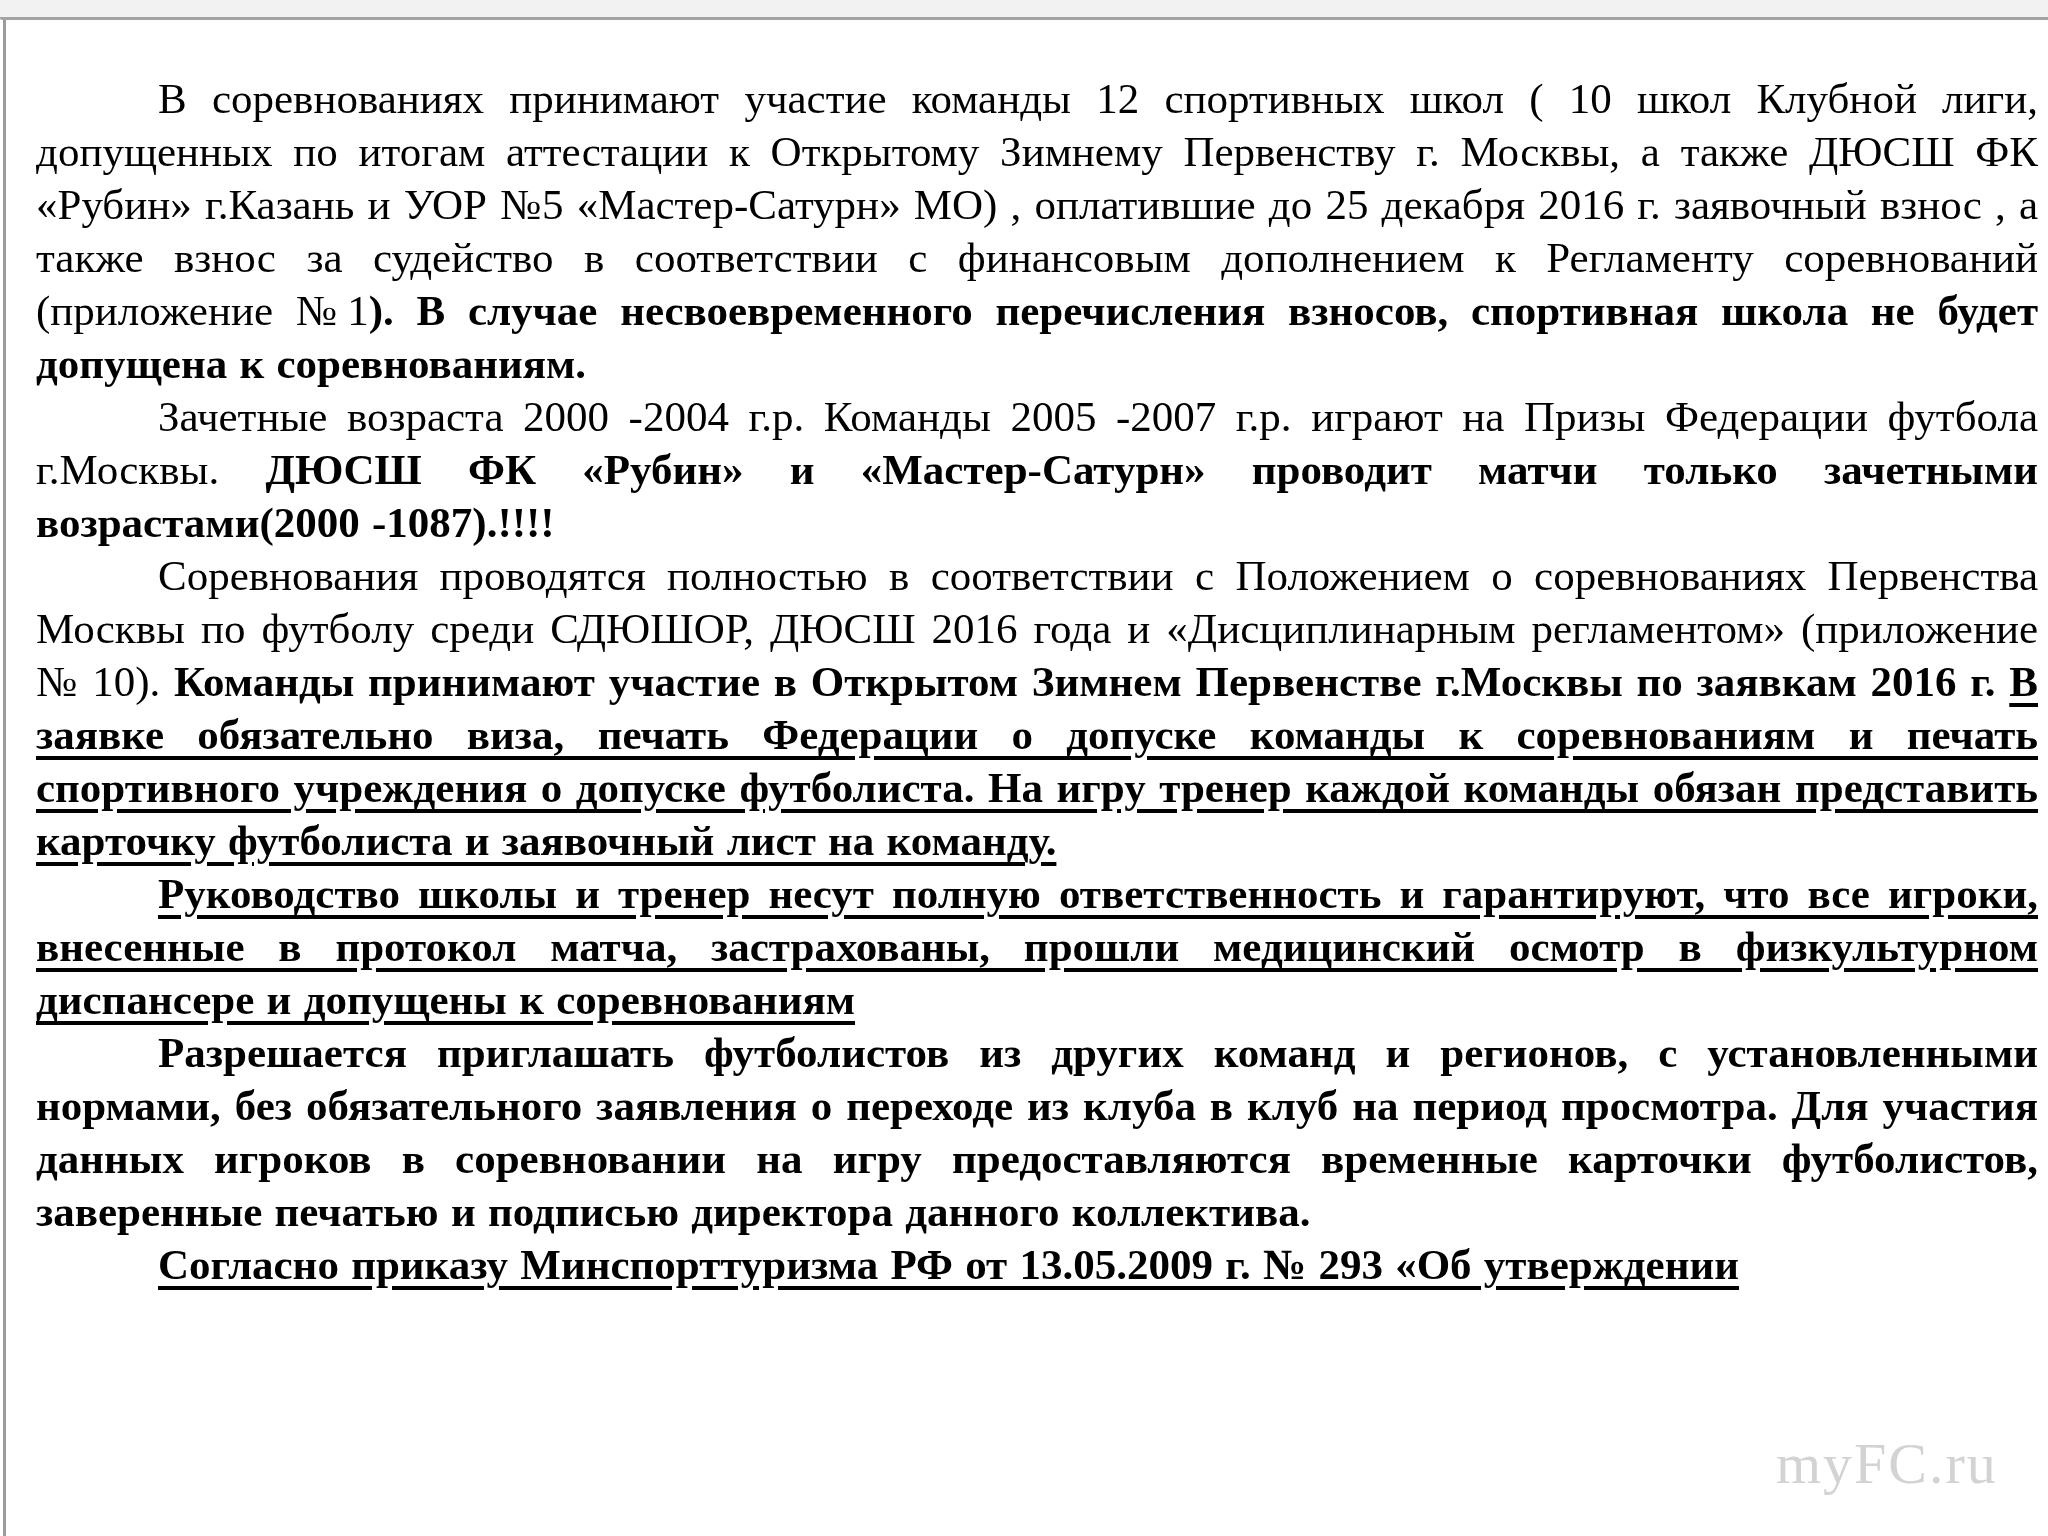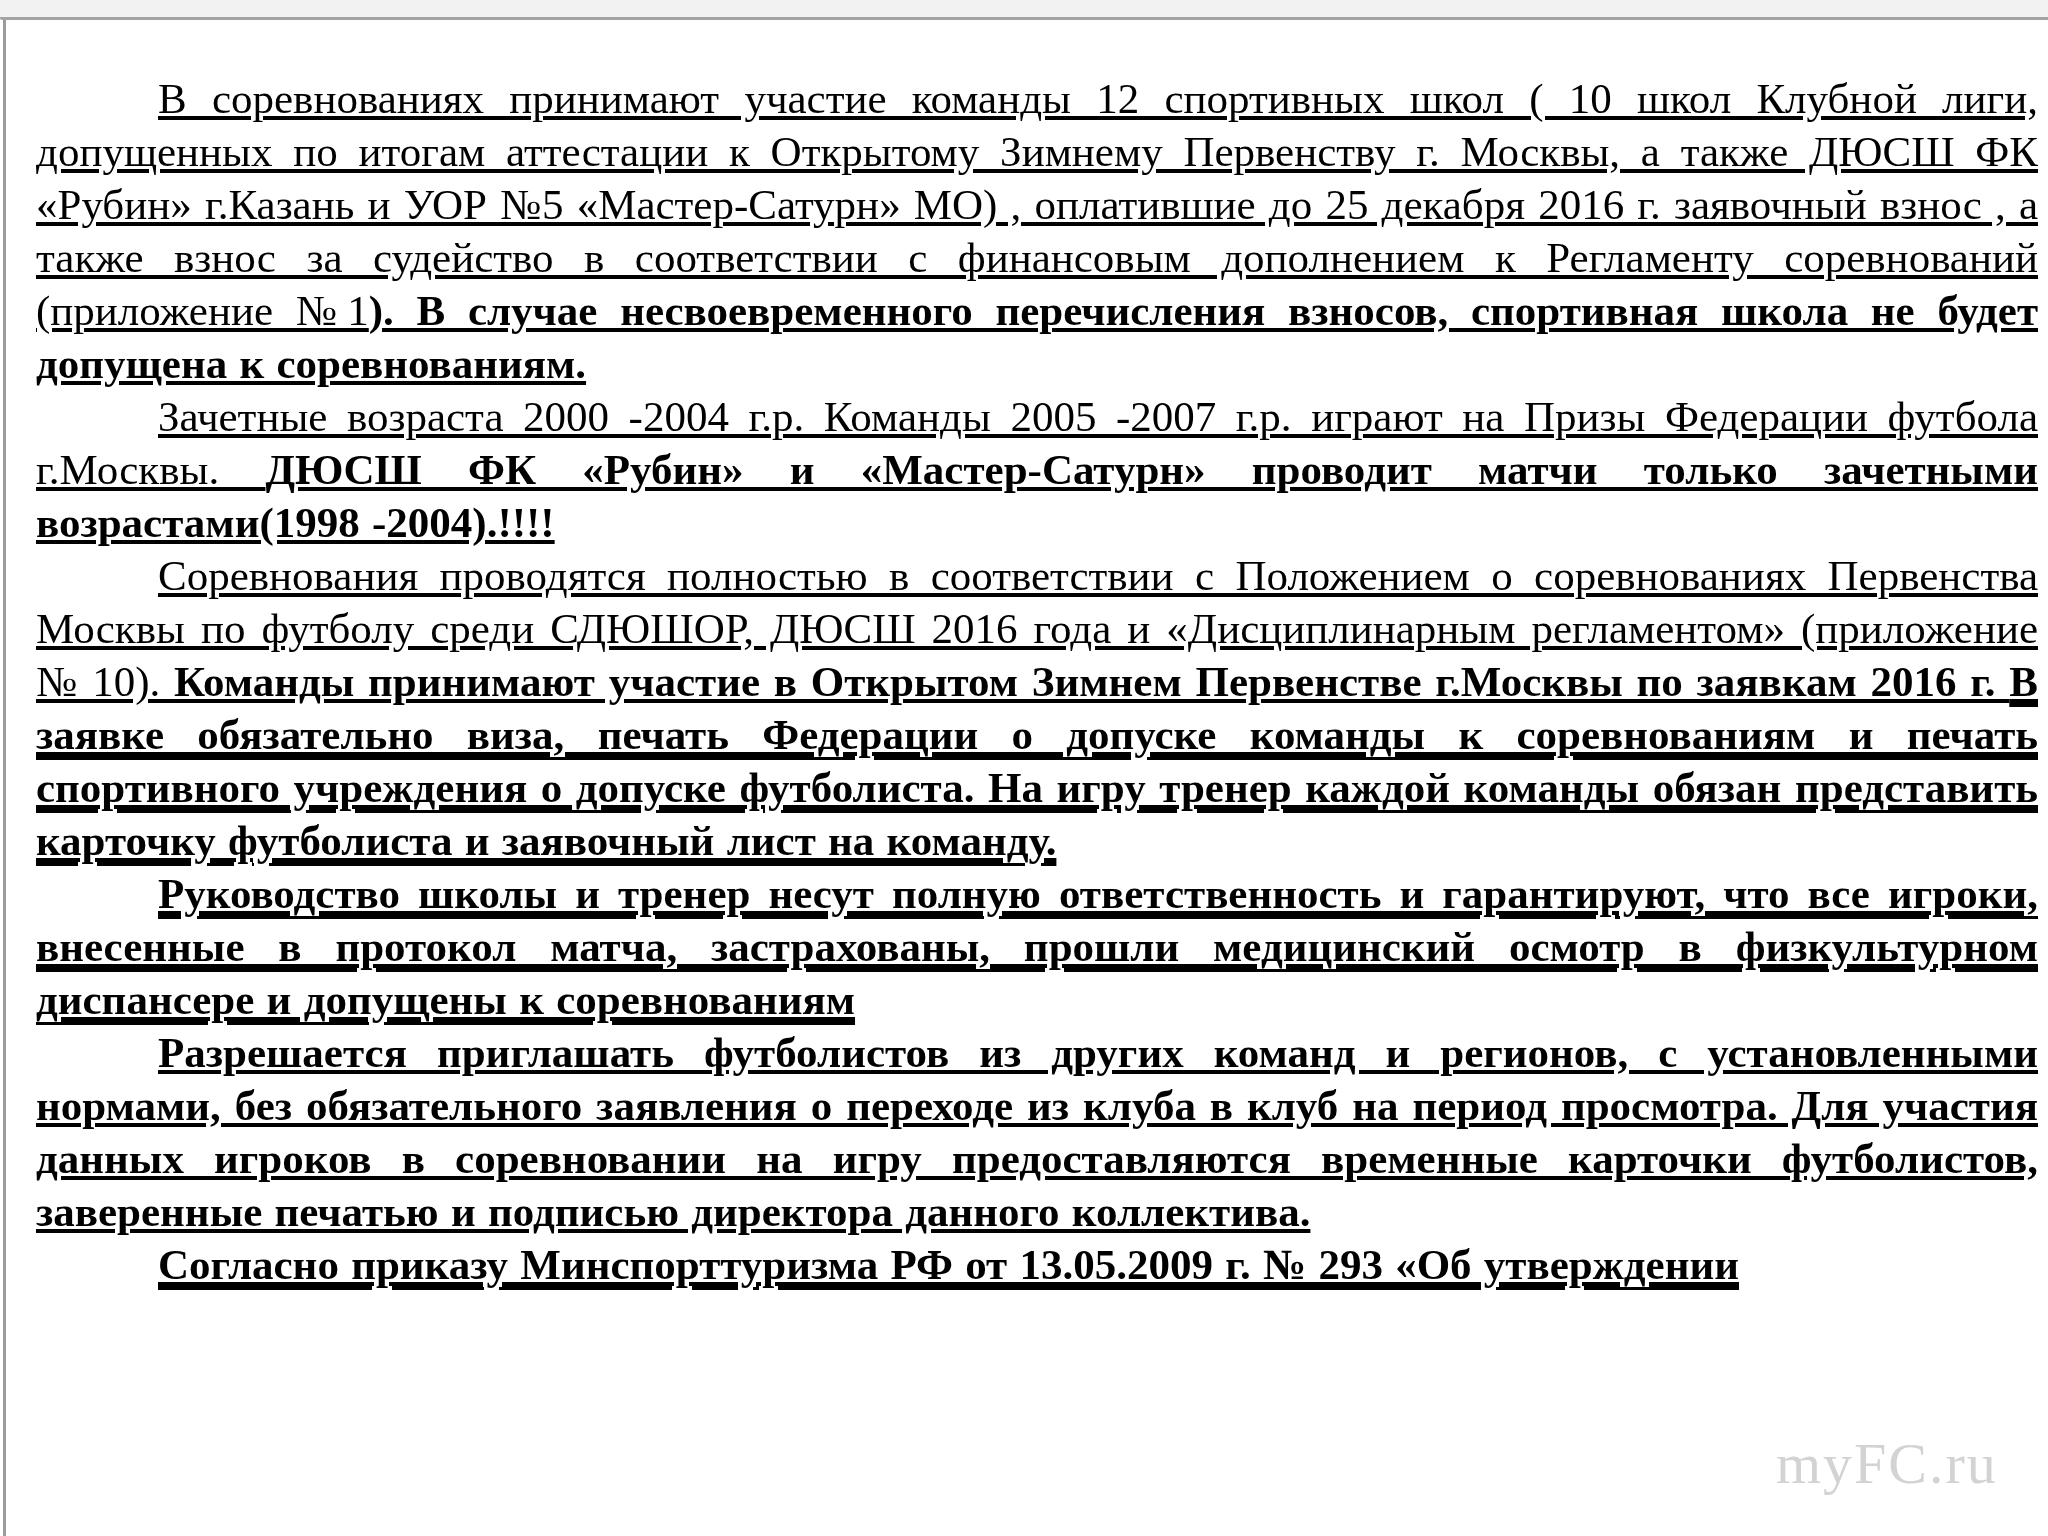--- a/index.html
+++ b/index.html
@@ -35,21 +35,20 @@
     background: #9b9b9b;
   }
   .page {
     position: absolute;
     top: 20px;
     left: 8px;
     width: 2036px;
     box-sizing: border-box;
     padding: 52px 6px 0 28px;
     z-index: 1;
-    text-decoration: underline;
   }
   .para {
     margin: 0;
     font-size: 43px;
     line-height: 53px;
     text-align: justify;
     text-indent: 122px;
     word-spacing: 1.5px;
   }
   .para.last {
@@ -76,21 +75,21 @@
 
 <div class="topbar"></div>
 <div class="leftedge"></div>
 
 <div class="watermark">myFC.ru</div>
 
 <main class="page">
 
   <p class="para"><span>В соревнованиях  принимают участие команды 12 спортивных школ ( 10 школ  Клубной лиги, допущенных по итогам аттестации к Открытому Зимнему Первенству г. Москвы, а также  ДЮСШ ФК «Рубин» г.Казань и УОР №5 «Мастер-Сатурн» МО) , оплатившие до 25 декабря 2016 г. заявочный взнос , а также взнос за судейство в соответствии с финансовым дополнением к Регламенту соревнований (приложение №1</span><span class="b">). В случае несвоевременного перечисления взносов, спортивная школа  не будет допущена  к соревнованиям.</span></p>
 
-  <p class="para"><span>Зачетные возраста 2000 -2004 г.р. Команды 2005 -2007 г.р. играют на Призы Федерации футбола г.Москвы. </span><span class="b">ДЮСШ ФК «Рубин» и «Мастер-Сатурн» проводит матчи только зачетными возрастами(1998 -2004).!!!!</span></p>
+  <p class="para"><span>Зачетные возраста 2000 -2004 г.р. Команды 2005 -2007 г.р. играют на Призы Федерации футбола г.Москвы. </span><span class="b">ДЮСШ ФК «Рубин» и «Мастер-Сатурн» проводит матчи только зачетными возрастами(2000 -1087).!!!!</span></p>
 
   <p class="para"><span>Соревнования проводятся  полностью  в соответствии с Положением о соревнованиях Первенства Москвы по футболу среди СДЮШОР, ДЮСШ 2016 года и «Дисциплинарным  регламентом» (приложение №  10). </span><span class="b">Команды принимают участие в Открытом Зимнем Первенстве г.Москвы по заявкам 2016 г. </span><span class="b u">В заявке обязательно виза, печать Федерации о допуске  команды к соревнованиям и печать спортивного учреждения о допуске футболиста. На игру тренер каждой команды обязан представить карточку футболиста   и заявочный лист на команду.</span></p>
 
   <p class="para"><span class="b u">Руководство школы и тренер несут полную ответственность и гарантируют, что все игроки,  внесенные  в  протокол  матча,  застрахованы,  прошли  медицинский  осмотр  в физкультурном диспансере и допущены к соревнованиям</span></p>
 
   <p class="para"><span class="b">Разрешается   приглашать  футболистов  из  других  команд  и  регионов, с установленными нормами, без обязательного  заявления  о переходе из клуба в клуб на период просмотра. Для участия данных игроков в соревновании на игру предоставляются временные карточки футболистов, заверенные печатью и подписью директора данного коллектива.</span></p>
 
   <p class="para last"><span class="b u">Согласно  приказу  Минспорттуризма  РФ  от  13.05.2009  г.  №   293  «Об утверждении</span></p>
 
 </main>

